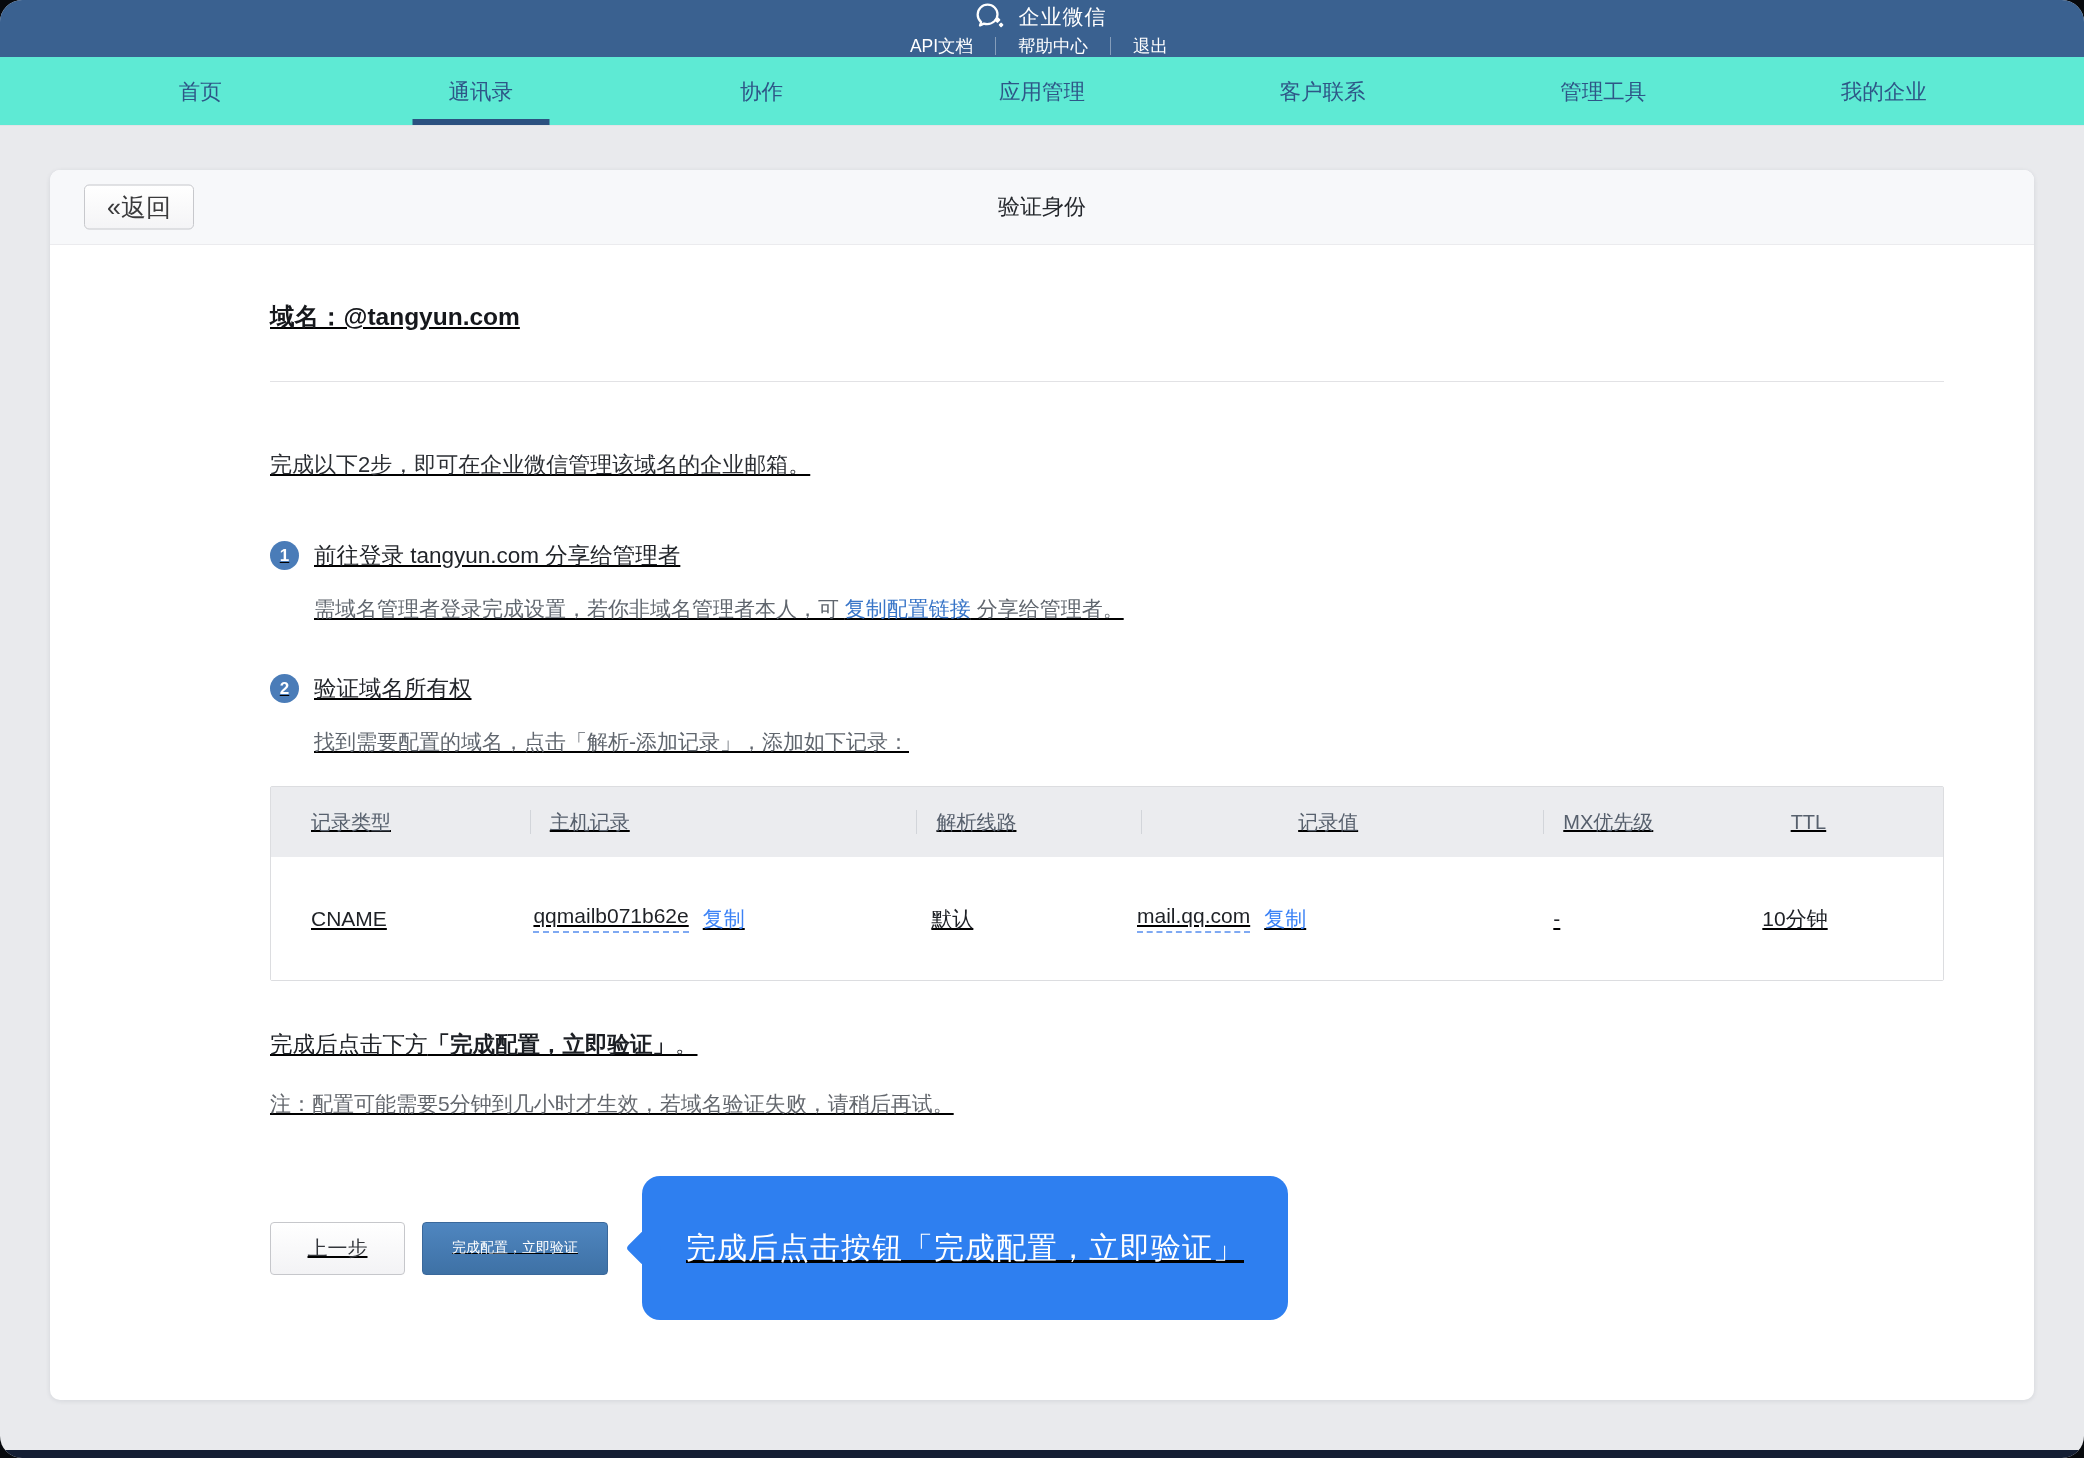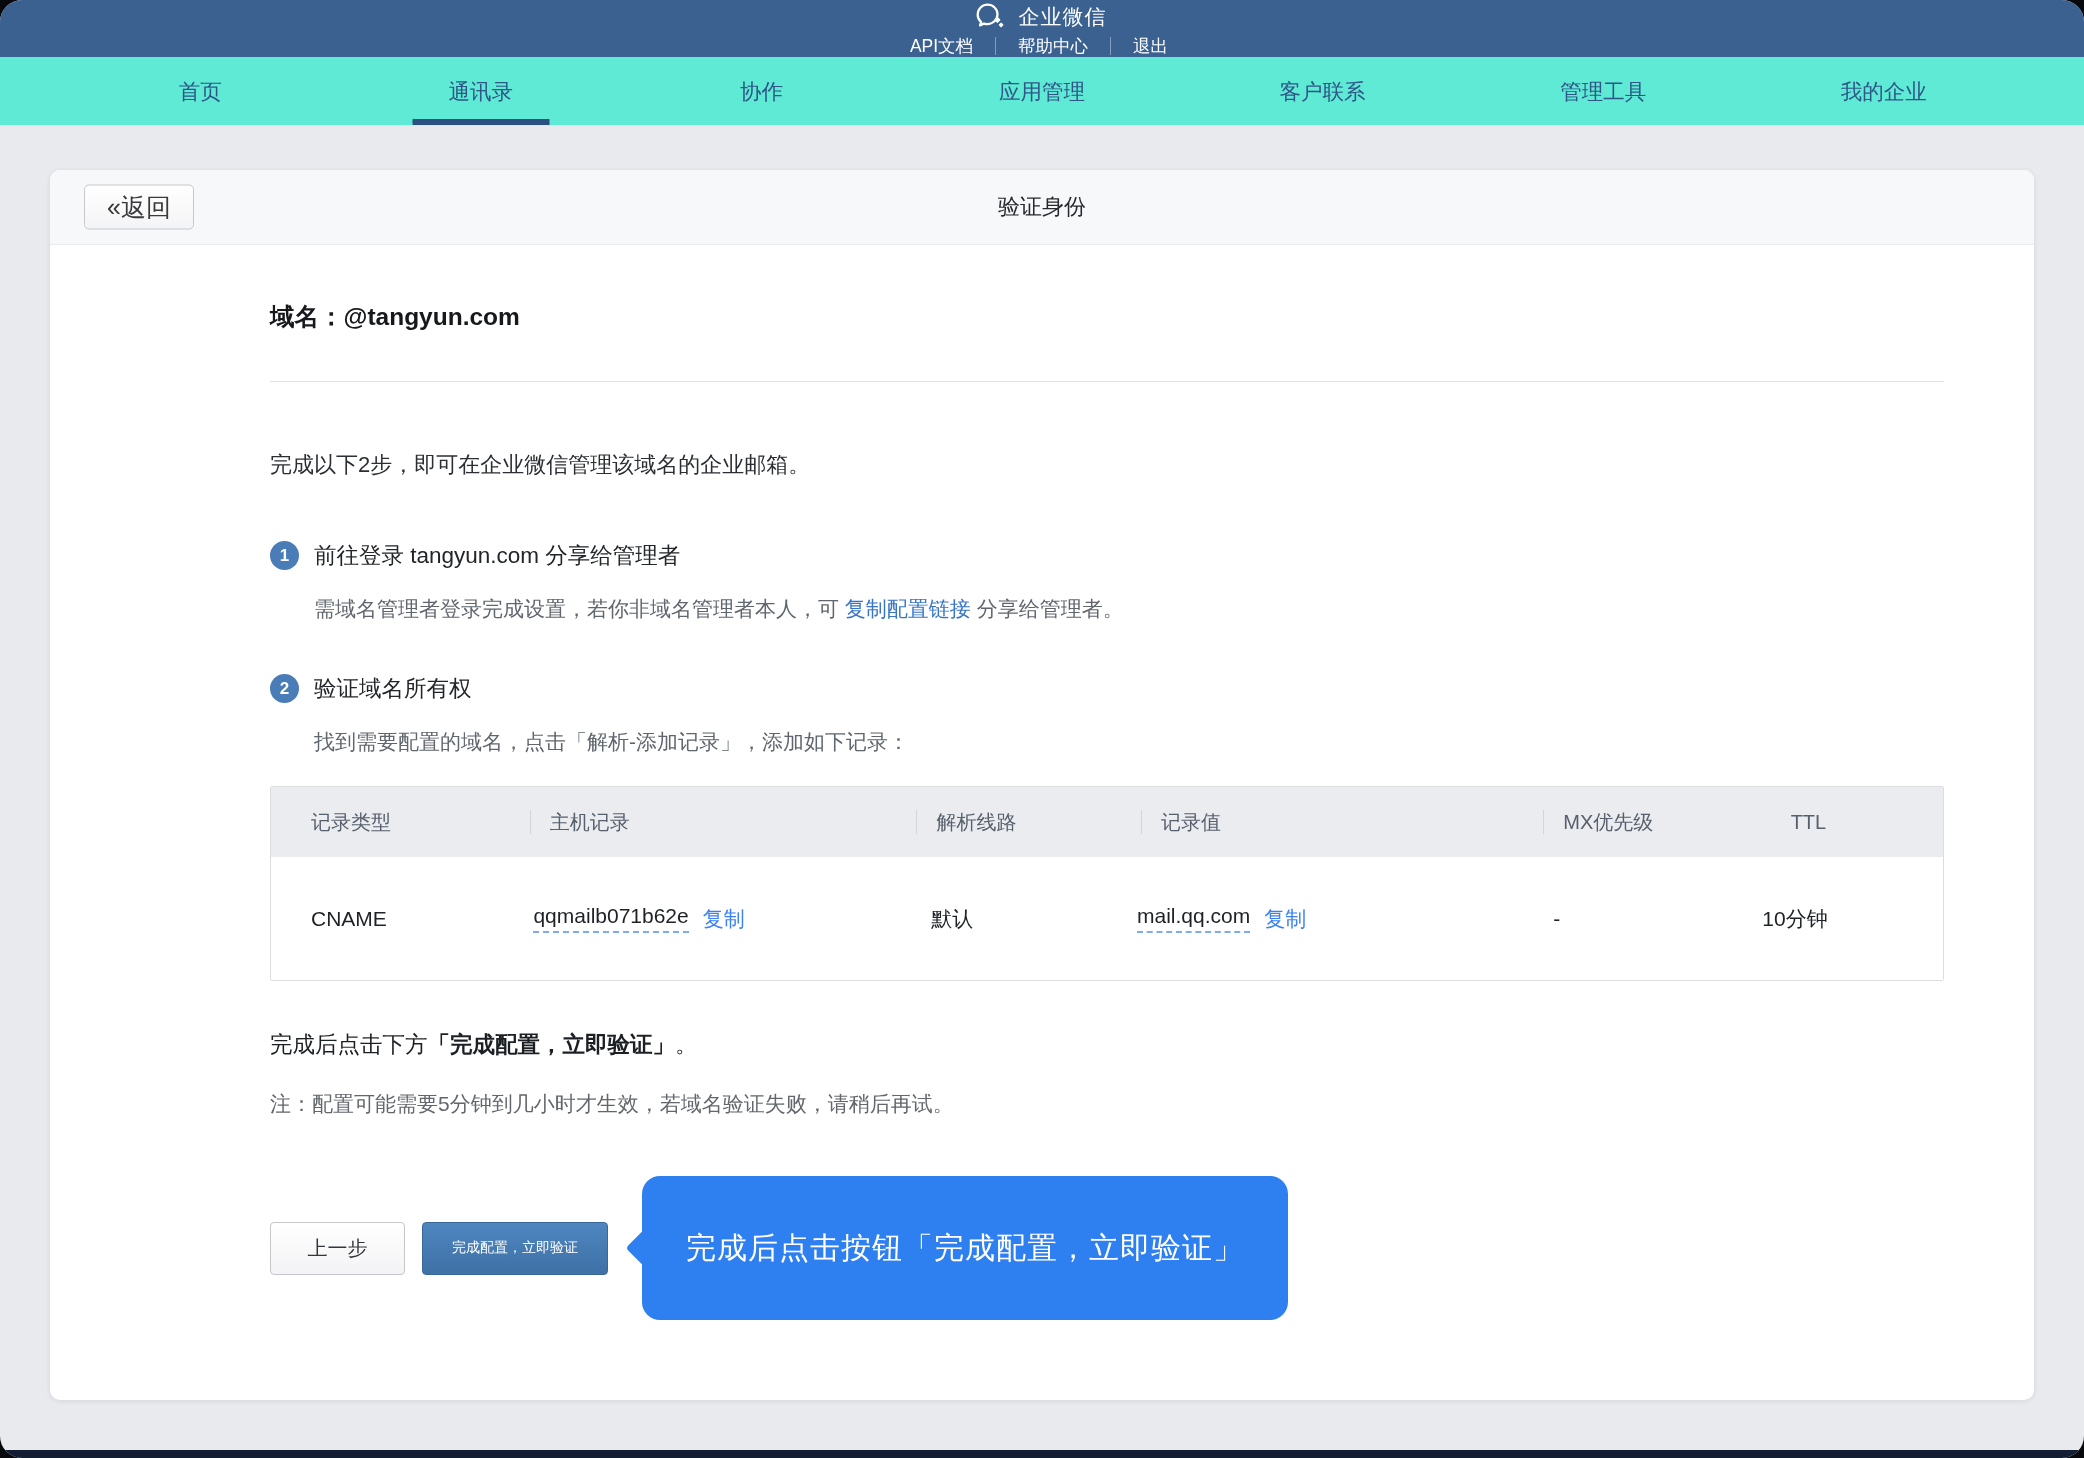--- a/index.html
+++ b/index.html
@@ -57,21 +57,21 @@
     position: absolute; left: 34px; top: 50%; transform: translateY(-50%);
     height: 45px; padding: 0 22px;
     background: linear-gradient(#ffffff, #f4f4f6);
     border: 1px solid #c7c8cc; border-radius: 5px;
     font-size: 25px; color: #3a3a3c; cursor: pointer;
     display: flex; align-items: center;
     font-family: inherit;
   }
   .card-title { font-size: 22px; color: #25282d; font-weight: 500; }
 
-  .card-body { padding: 0 90px 0 220px; }
+  .card-body { padding: 0 90px 0 220px; text-decoration: underline; }
 
   .domain-line { margin-top: 55px; font-size: 24.5px; font-weight: 700; color: #16181c; }
   .rule { border: none; border-top: 1px solid #e2e2e5; margin-top: 48px; }
 
   .intro { margin-top: 68px; font-size: 22px; color: #2b2e33; }
 
   .step { margin-top: 60px; }
   .step-head { display: flex; align-items: center; gap: 15px; }
   .step-badge {
     width: 29px; height: 29px; border-radius: 50%;
@@ -89,21 +89,21 @@
     display: flex; align-items: center; height: 70px;
     background: #ebecef; font-size: 20px; color: #57606d; gap: 48px;
   }
   .trow {
     display: flex; align-items: center; height: 123px;
     background: #fff; font-size: 21px; color: #1e2126;
   }
   .c1 { width: 14.5%; padding-left: 40px; }
   .c2 { width: 23.8%; padding-left: 20px; }
   .c3 { width: 12.3%; padding-left: 20px; }
-  .c4 { width: 24.9%; padding-left: 20px; }
+  .c4 { width: 24.9%; padding-left: 20px; text-align: center; }
   .c5 { width: 12.5%; padding-left: 20px; }
   .c6 { width: 12.0%; padding-left: 20px; }
   .th { position: relative; }
   .th.sep::before {
     content: ""; position: absolute; left: 0; top: 50%; transform: translateY(-50%);
     width: 1px; height: 24px; background: #d2d5da;
   }
   .cell-flex { display: flex; align-items: center; gap: 14px; }
   .dashed-val { border-bottom: 2px dashed #7fa9f2; padding-bottom: 3px; }
   .copy-link { color: #3b82f6; cursor: pointer; text-decoration: none; font-size: 21px; }

